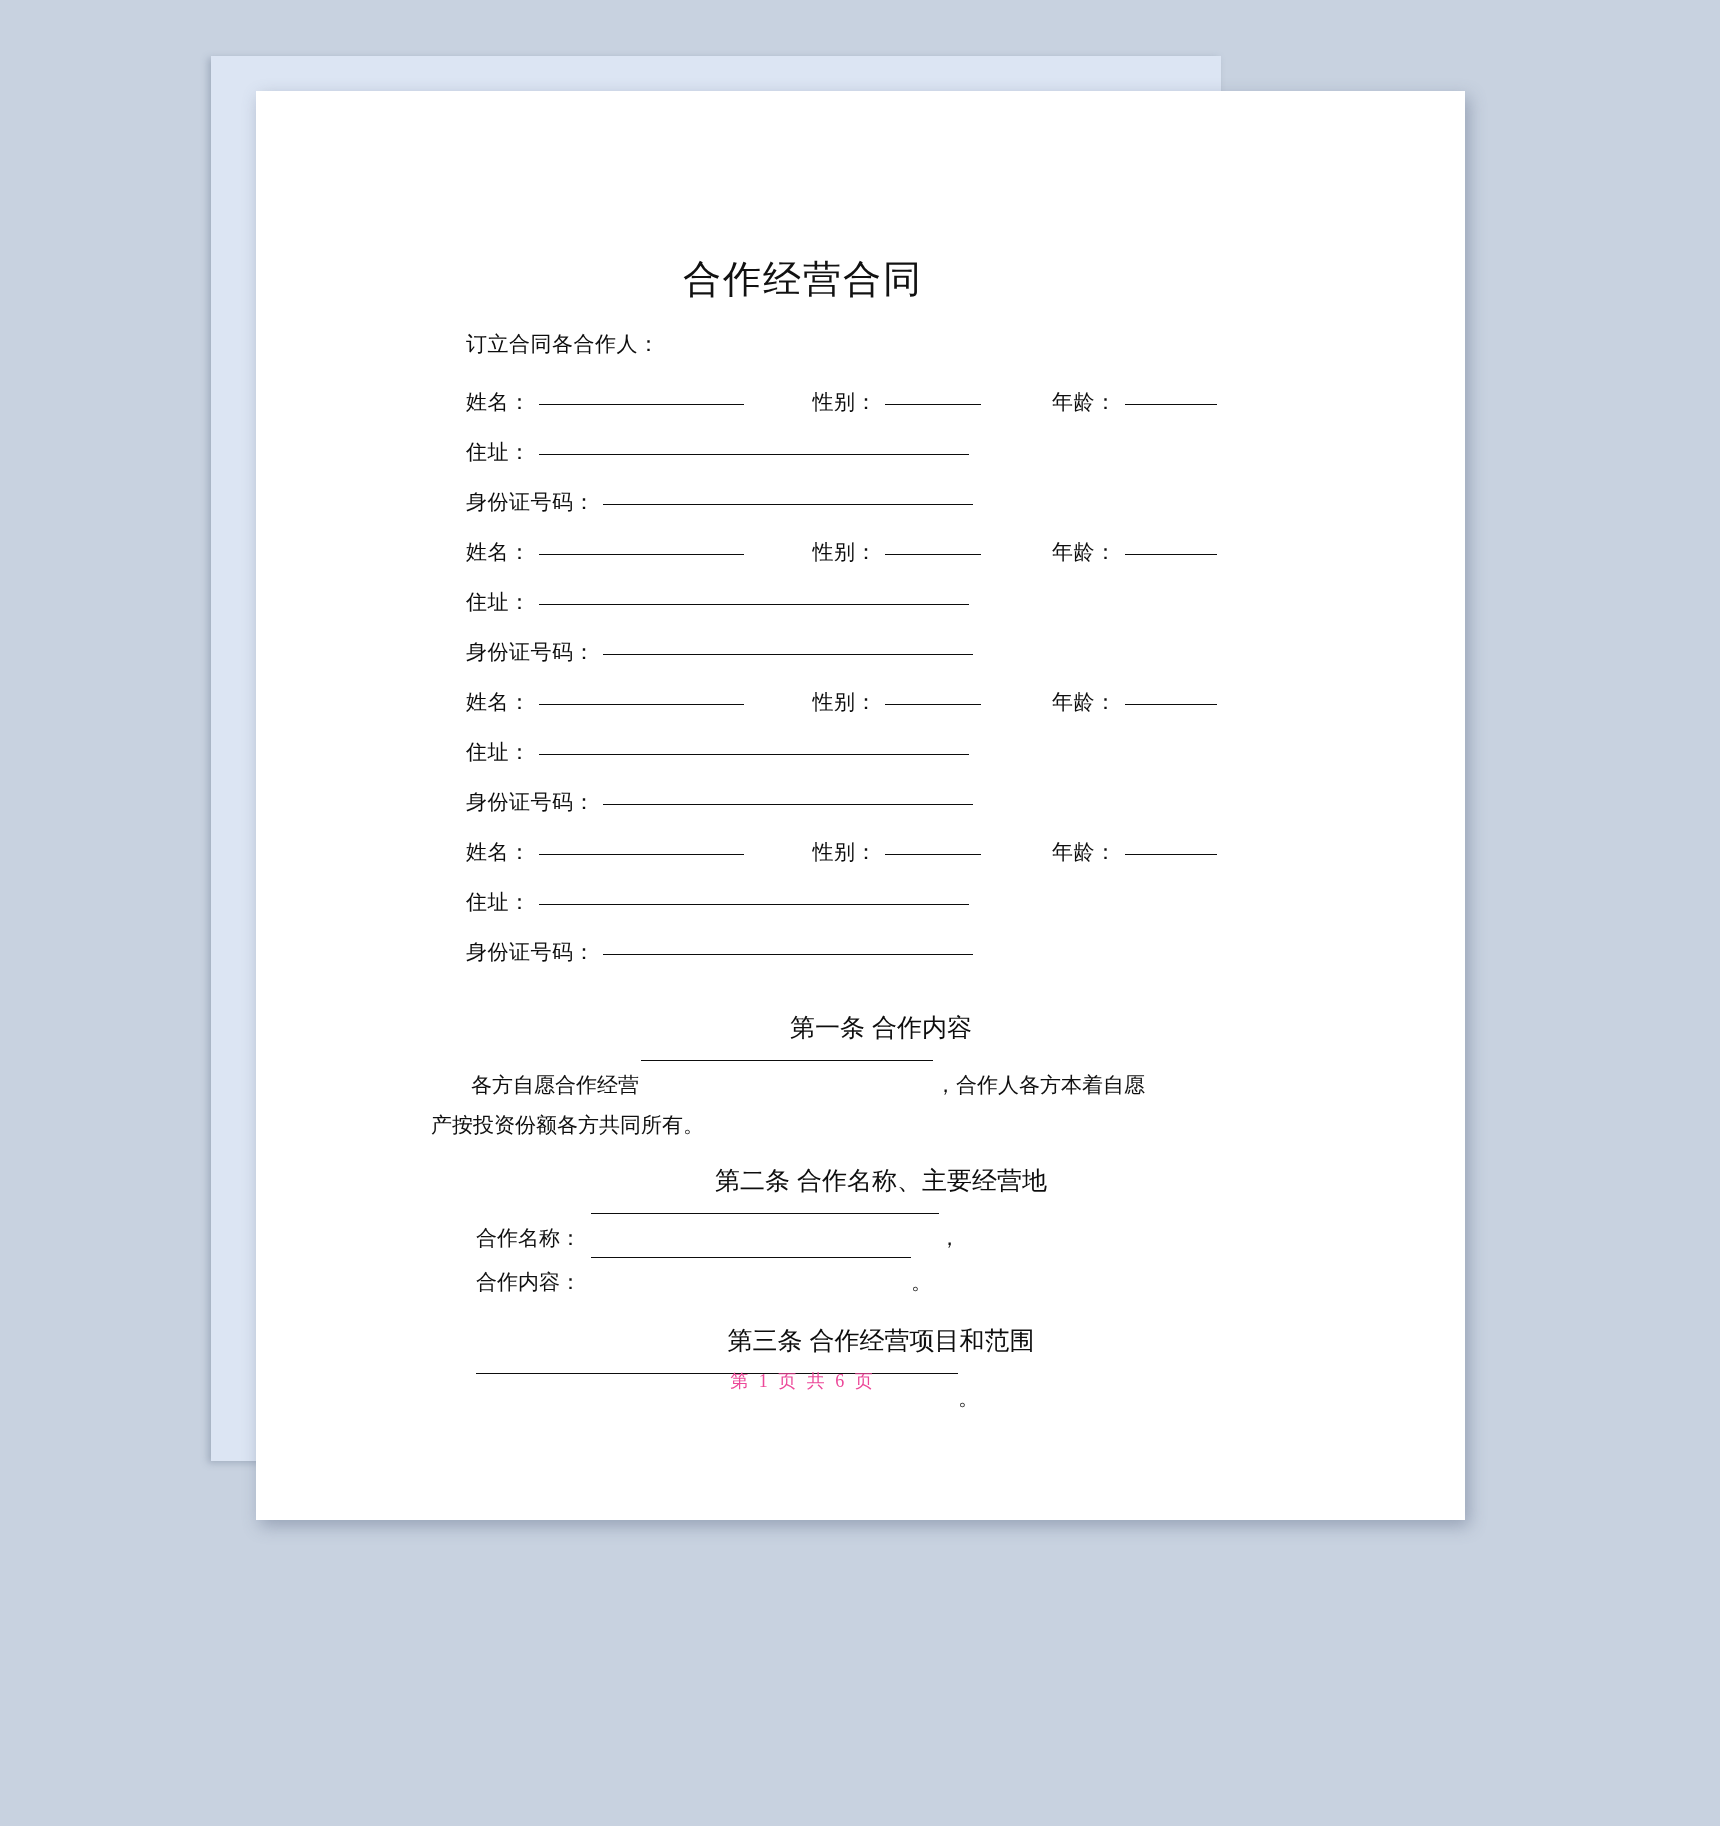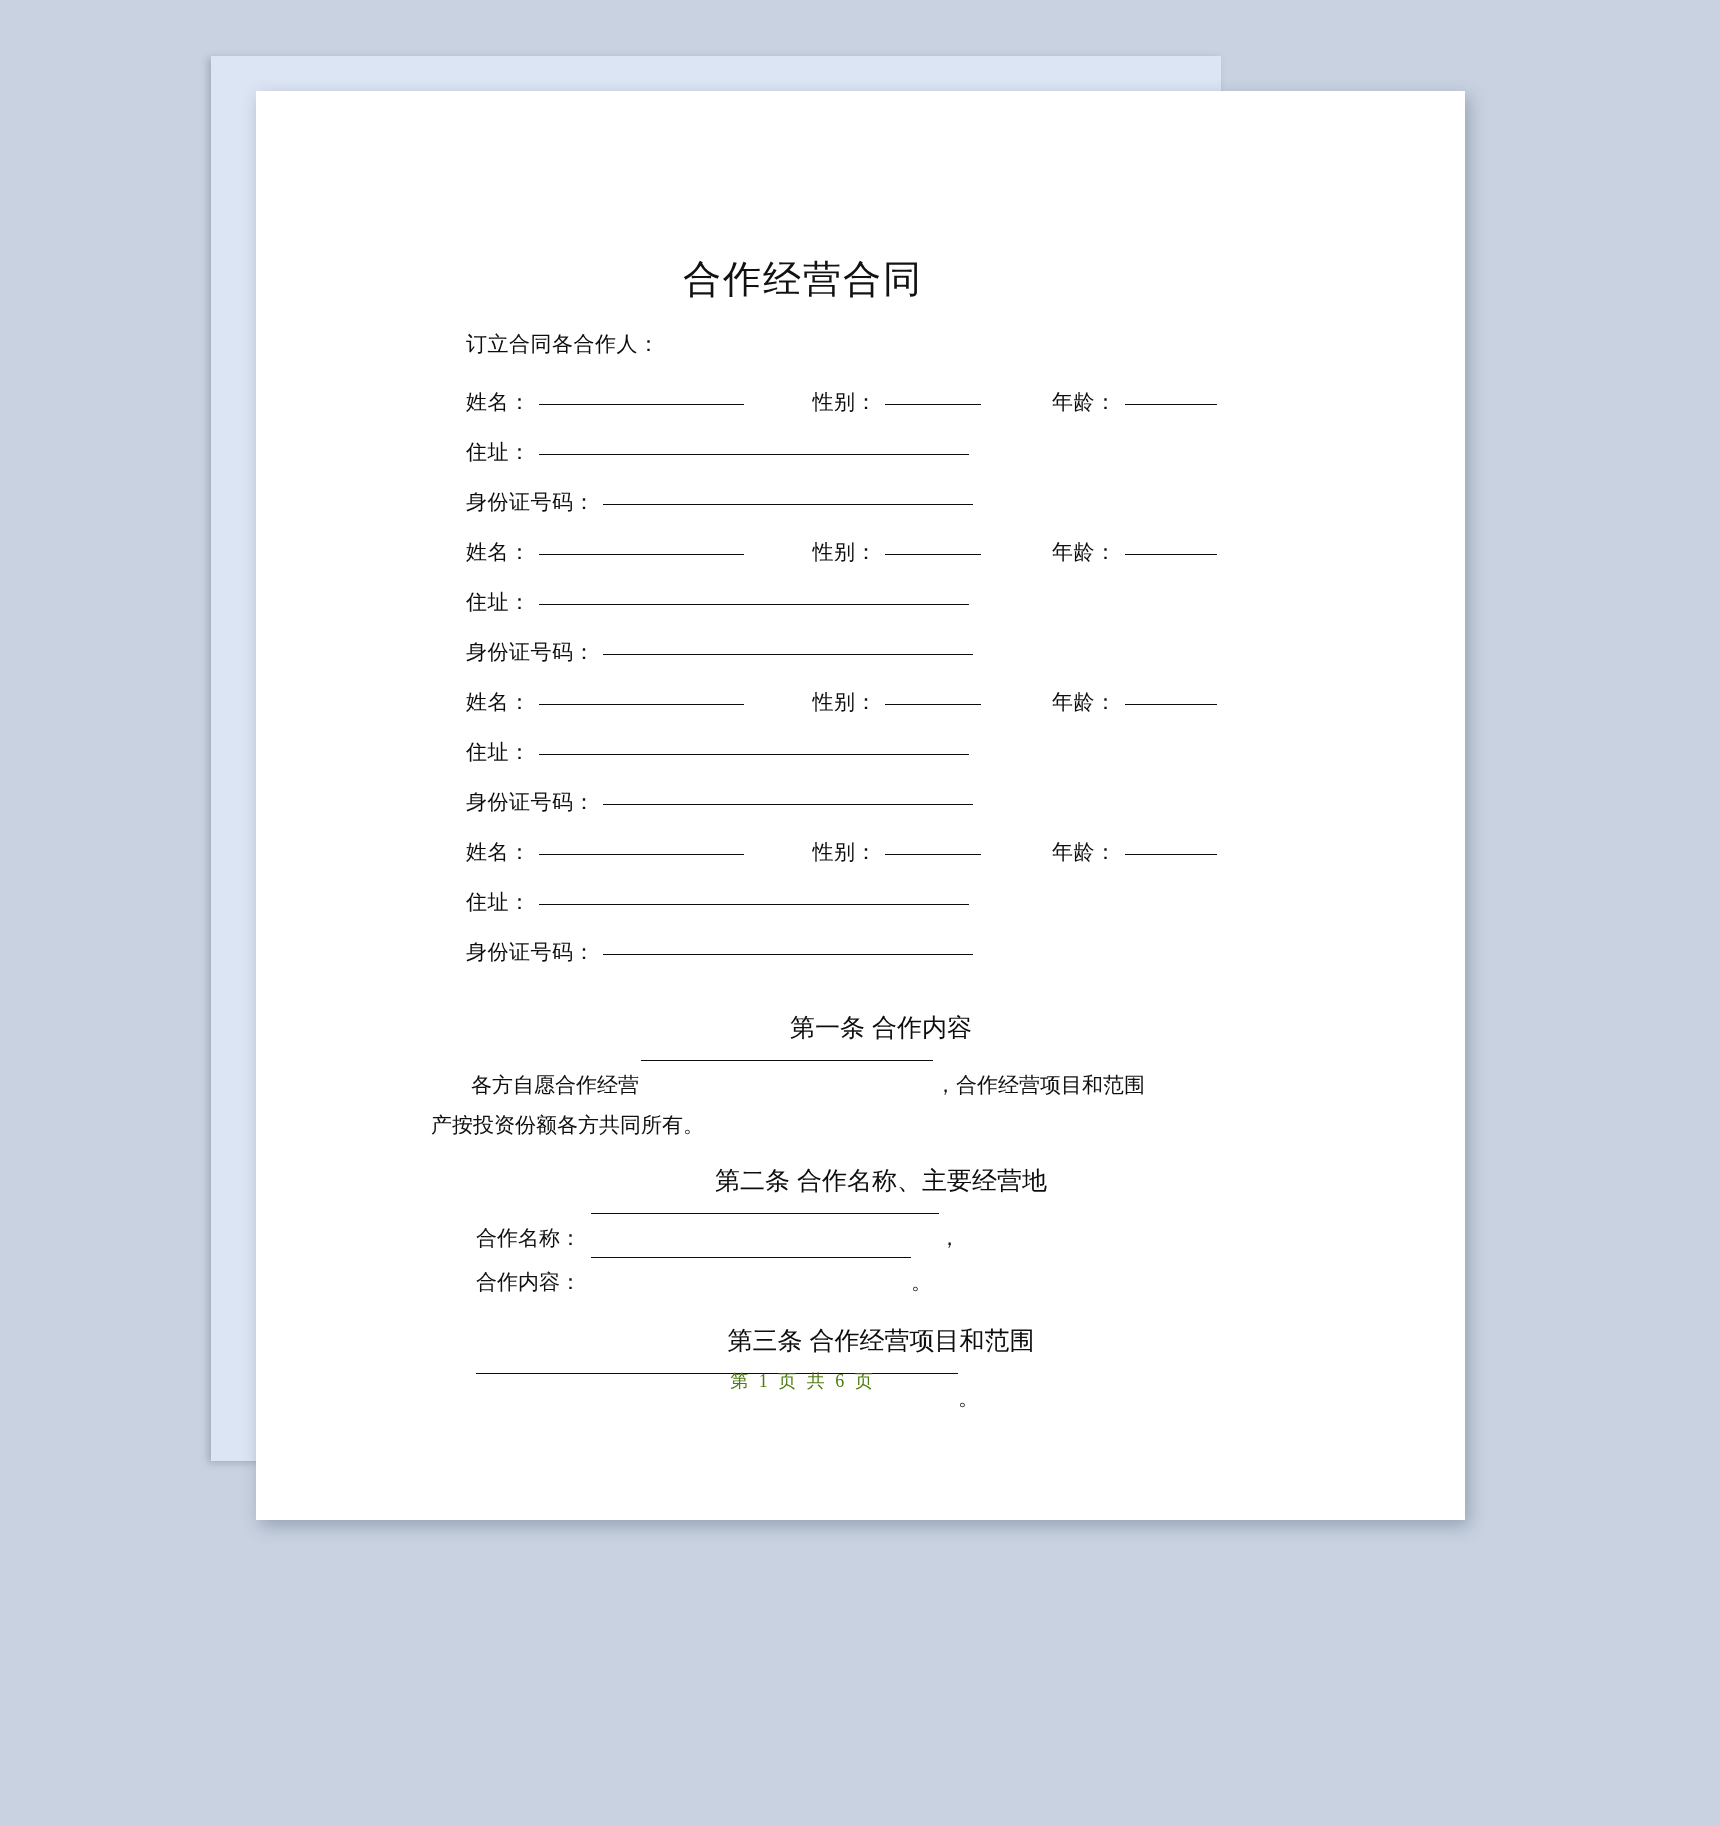--- a/index.html
+++ b/index.html
@@ -146,21 +146,21 @@
 
   .footer {
     position: absolute;
     left: 0;
     right: 0;
     top: 1278px;
     text-align: center;
     font-family: "Liberation Serif", serif;
     font-size: 18px;
     letter-spacing: 3px;
-    color: #4d7c0f;
+    color: #ec4899;
   }
 </style>
 </head>
 <body>
 
 <div id="stage">
 
   <div class="back-page"></div>
 
   <div class="front-page">
@@ -253,21 +253,21 @@
       </div>
 
       <div class="para-block">
 
 
         <p class="clause-head">第一条  合作内容</p>
 
         <div class="inline-row ind-2">
           <span>各方自愿合作经营</span>
           <span class="blank w-biz"></span>
-          <span>，合作经营项目和范围</span>
+          <span>，合作人各方本着自愿</span>
         </div>
         <p class="para">产按投资份额各方共同所有。</p>
 
         <p class="clause-head">第二条  合作名称、主要经营地</p>
 
         <div class="inline-row ind-1">
           <span>合作名称：</span>
           <span class="blank w-coopname"></span>
           <span>，</span>
         </div>

